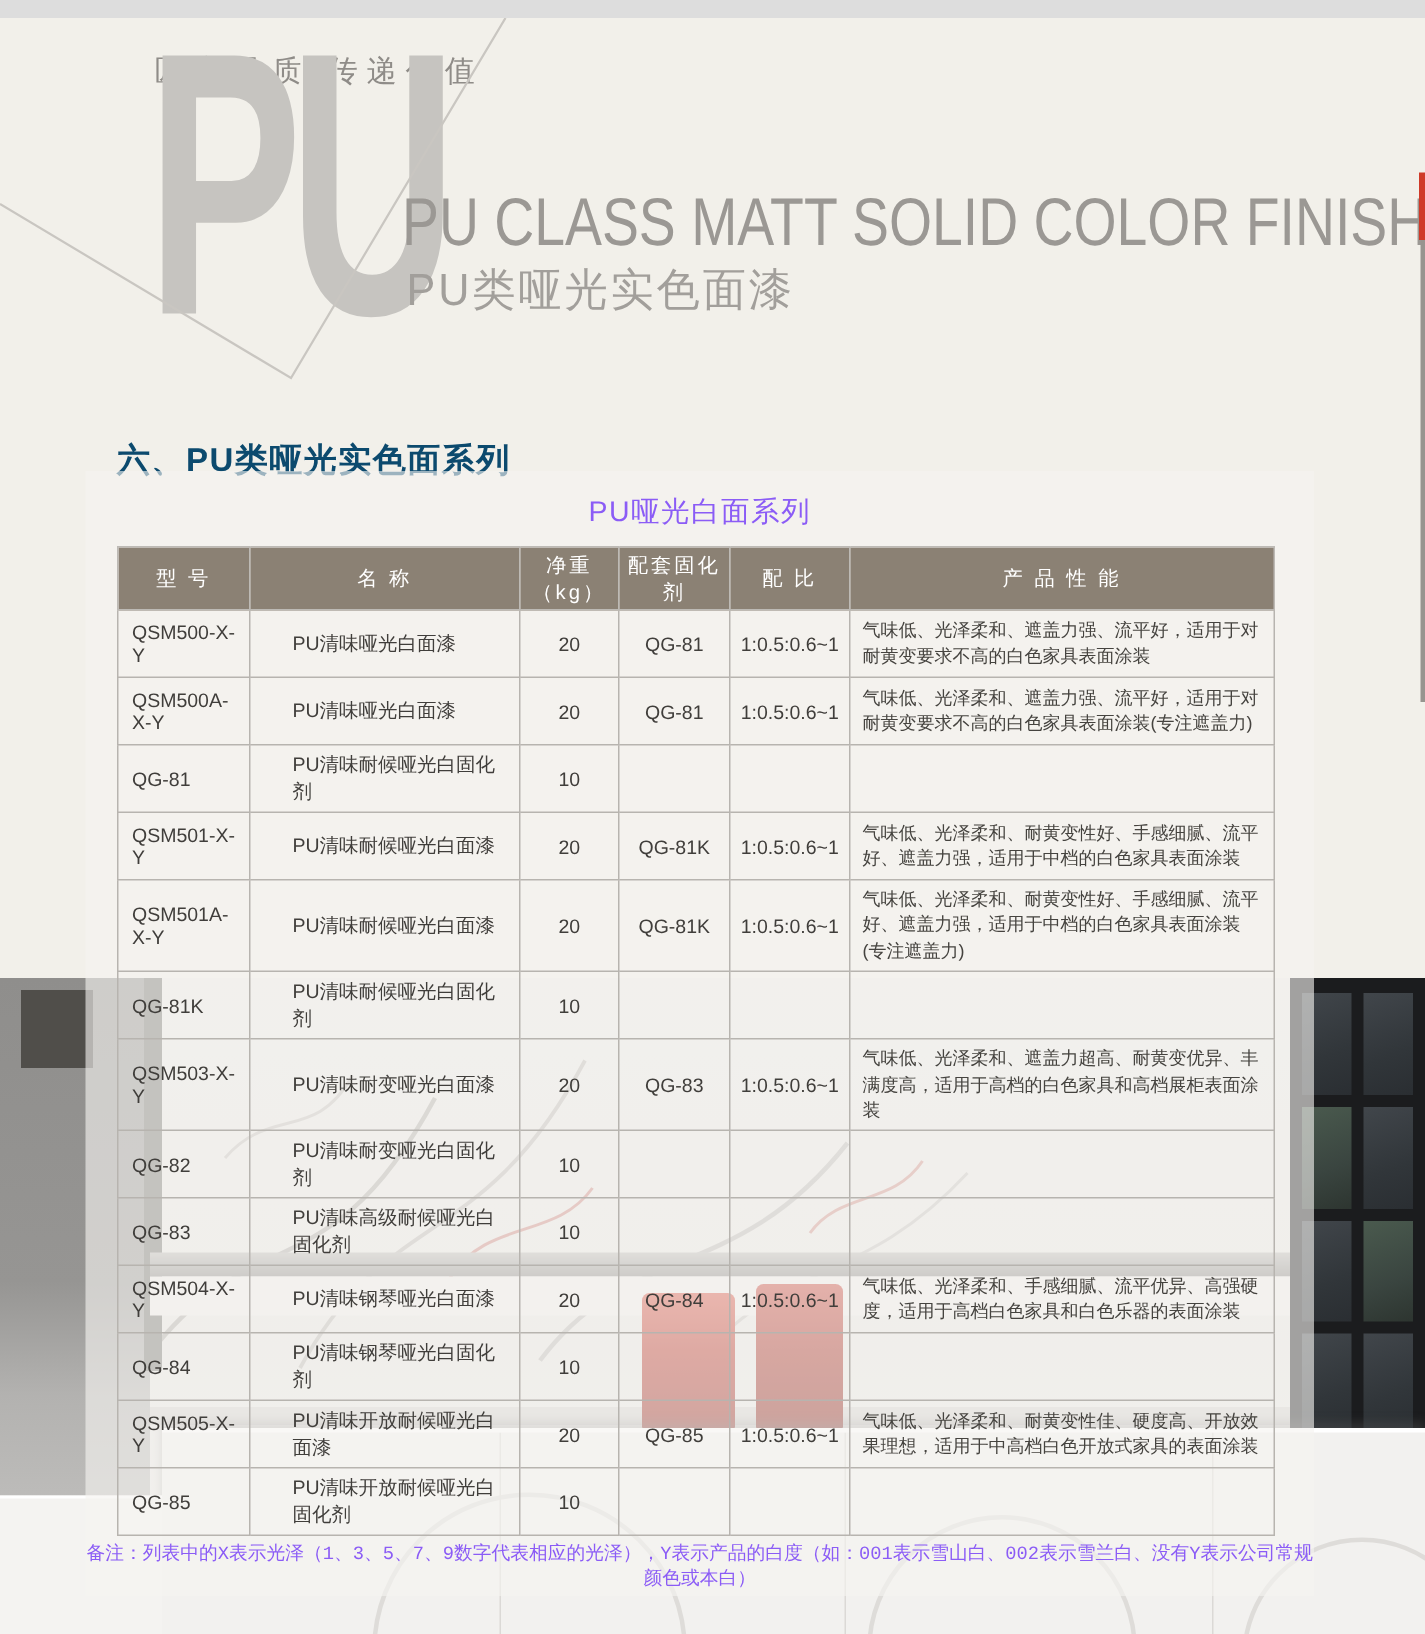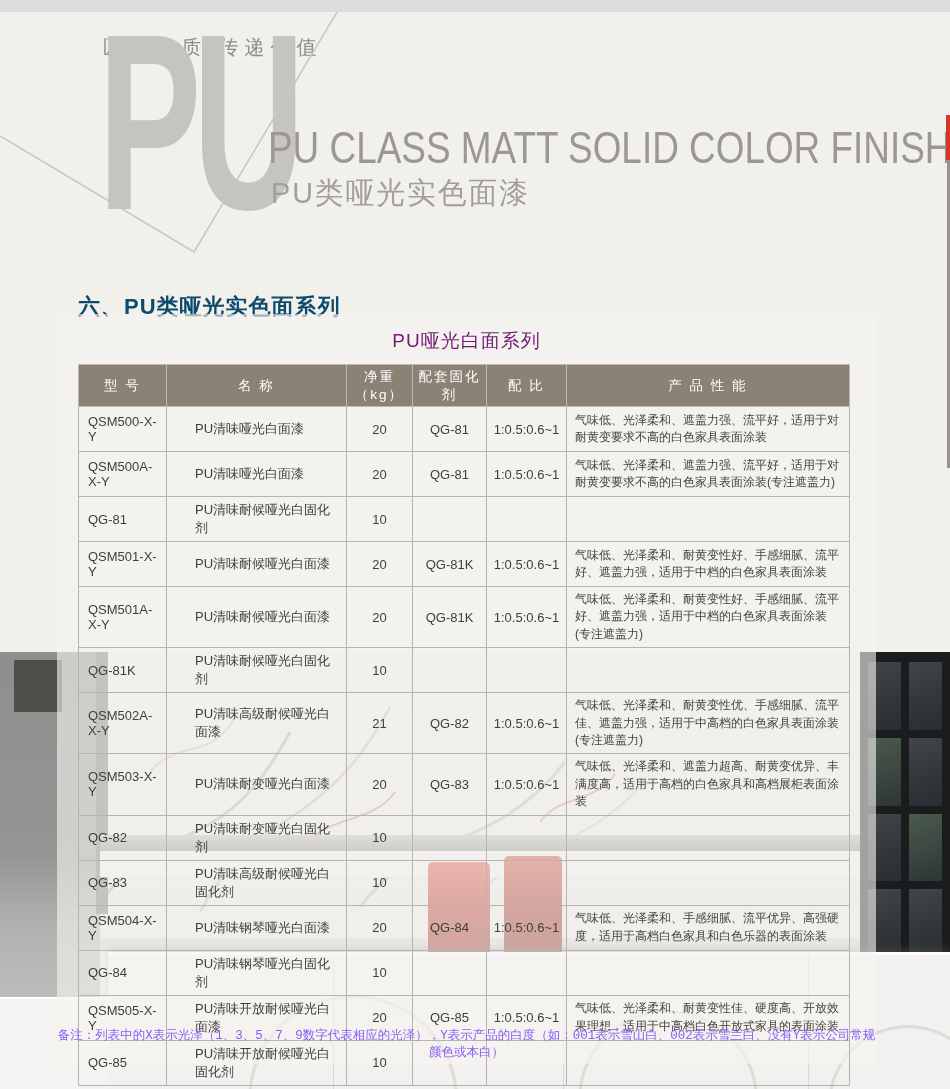--- a/index.html
+++ b/index.html
@@ -82,21 +82,21 @@
     font-size:22px; font-weight:bold; color:#0c4a6e; letter-spacing:1px;
   }
 
   
   .panel {
     position:absolute; left:57px; top:302px; width:819px; height:750px;
     background:rgba(246,244,241,0.62);
   }
   .panel-title {
     position:absolute; left:0; top:14px; width:100%;
-    text-align:center; font-size:19px; color:#701a75; letter-spacing:1px;
+    text-align:center; font-size:19px; color:#8b5cf6; letter-spacing:1px;
   }
   table.spec {
     position:absolute; left:21px; top:50px; width:771px;
     border-collapse:collapse; table-layout:fixed;
   }
   .spec th {
     background:#8b8174; color:#ffffff; font-weight:normal;
     font-size:13.5px; letter-spacing:2px; height:42px;
     border:1px solid #bdbab5; text-align:center; padding:0 2px;
   }
@@ -240,28 +240,20 @@
           </tr>
           <tr class="hard">
             <td class="col-model">QG-81K</td>
             <td class="col-name">PU清味耐候哑光白固化剂</td>
             <td class="col-weight">10</td>
             <td class="col-hardener"></td>
             <td class="col-ratio"></td>
             <td class="col-performance"></td>
           </tr>
           <tr class="paint">
-            <td class="col-model">QSM502A-X-Y</td>
-            <td class="col-name">PU清味高级耐候哑光白面漆</td>
-            <td class="col-weight">21</td>
-            <td class="col-hardener">QG-82</td>
-            <td class="col-ratio">1:0.5:0.6~1</td>
-            <td class="col-performance">气味低、光泽柔和、耐黄变性优、手感细腻、流平佳、遮盖力强，适用于中高档的白色家具表面涂装(专注遮盖力)</td>
-          </tr>
-          <tr class="paint">
             <td class="col-model">QSM503-X-Y</td>
             <td class="col-name">PU清味耐变哑光白面漆</td>
             <td class="col-weight">20</td>
             <td class="col-hardener">QG-83</td>
             <td class="col-ratio">1:0.5:0.6~1</td>
             <td class="col-performance">气味低、光泽柔和、遮盖力超高、耐黄变优异、丰满度高，适用于高档的白色家具和高档展柜表面涂装</td>
           </tr>
           <tr class="hard">
             <td class="col-model">QG-82</td>
             <td class="col-name">PU清味耐变哑光白固化剂</td>

